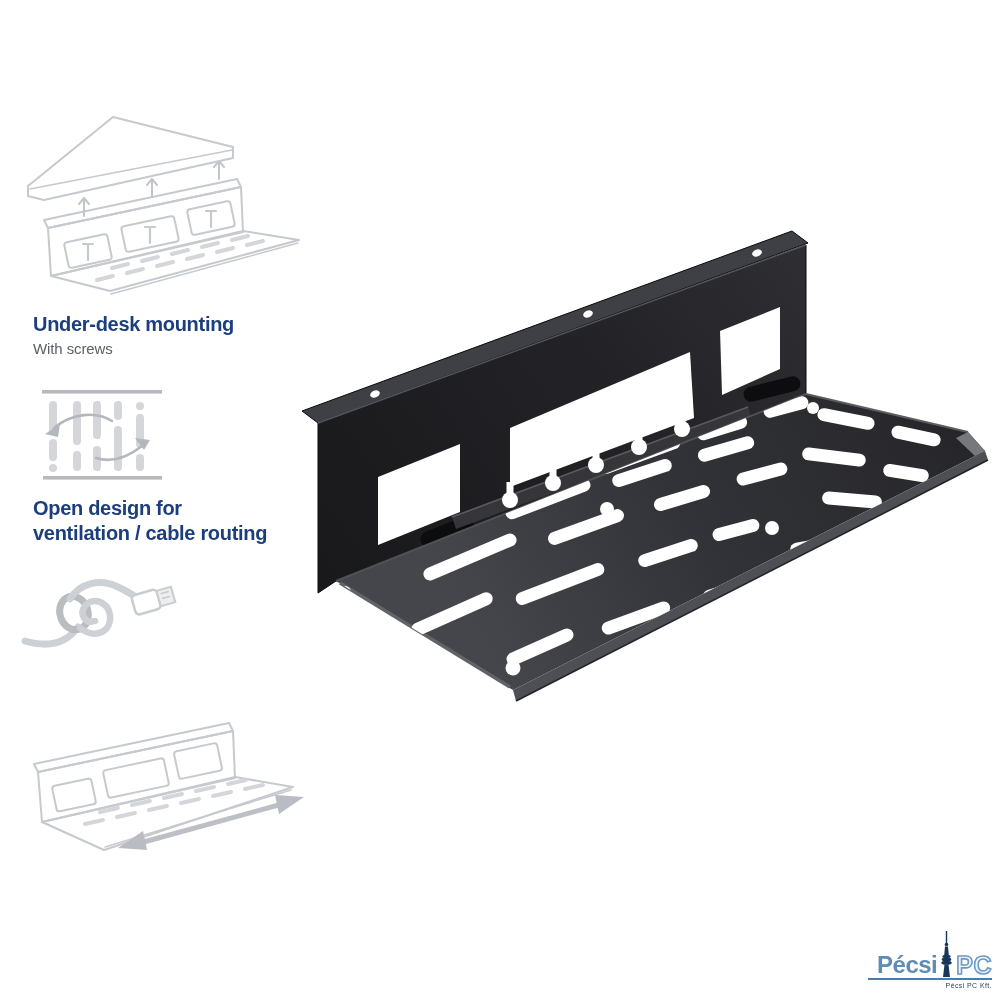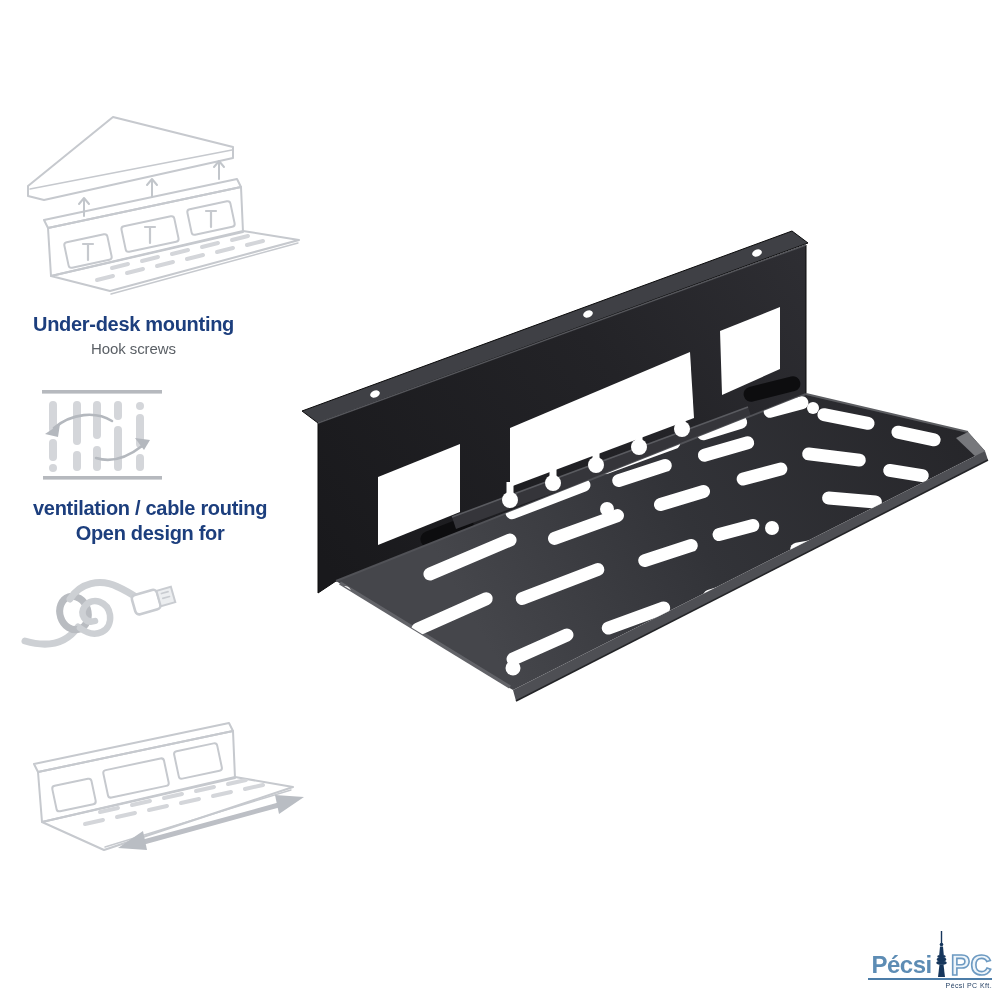--- a/index.html
+++ b/index.html
@@ -1,26 +1,26 @@
 <!DOCTYPE html>
 <html><head>
 <meta charset="utf-8">
 <style>
   html,body{margin:0;padding:0;background:#ffffff;}
   .canvas{position:relative;width:1000px;height:1000px;background:#ffffff;overflow:hidden;
           font-family:"Liberation Sans",sans-serif;}
   .illus{position:absolute;left:0;top:0;width:1000px;height:1000px;}
-  .feature{position:absolute;text-align:center;}
+  .feature{position:absolute;}
   .f-title{font-size:20px;font-weight:bold;color:#1c3e7d;letter-spacing:-0.3px;line-height:25px;}
   .f-sub{font-size:15px;color:#5b6066;letter-spacing:-0.1px;line-height:18px;margin-top:3px;}
   .logo{position:absolute;left:868px;top:931px;width:124px;}
   .logo-row{display:flex;align-items:flex-end;justify-content:flex-end;
             border-bottom:2px solid #4c7da8;padding-bottom:1px;}
   .logo-brand{font-size:24px;font-weight:bold;color:#5d8cb4;letter-spacing:-0.5px;line-height:24px;}
-  .logo-brand2{font-size:29px;font-weight:bold;color:#eef5fa;-webkit-text-stroke:1.6px #6d9ac2;
+  .logo-brand2{font-size:25px;font-weight:bold;color:#eef5fa;-webkit-text-stroke:1.6px #6d9ac2;
                letter-spacing:0.5px;line-height:24px;}
   .logo-tower{margin:0 2px;display:block;}
   .logo-caption{font-size:7px;color:#1d3a5f;text-align:right;margin-top:2px;letter-spacing:0.4px;}
 </style>
 </head>
 <body>
 
 <div class="canvas">
 
   <svg class="illus" viewBox="0 0 1000 1000" aria-hidden="true">
@@ -240,26 +240,26 @@
         <g transform="translate(682,430)">
             <rect x="-3.5" y="-19" width="7" height="16"></rect>
             <circle cx="0" cy="-1" r="8"></circle>
           </g>
       </g>
     </g>
   </svg>
 
   <div class="feature" style="left:33px;top:312px;">
     <div class="f-title">Under-desk mounting</div>
-    <div class="f-sub">Hook screws</div>
+    <div class="f-sub">With screws</div>
   </div>
 
   <div class="feature" style="left:33px;top:496px;">
+    <div class="f-title">Open design for</div>
     <div class="f-title">ventilation / cable routing</div>
-    <div class="f-title">Open design for</div>
   </div>
 
 
 
   <div class="logo">
     <div class="logo-row">
       <span class="logo-brand">Pécsi</span>
       <svg class="logo-tower" width="15" height="46" viewBox="0 0 15 46">
         <g fill="#16365c">
           <rect x="6.8" y="0" width="1.4" height="12"></rect>

